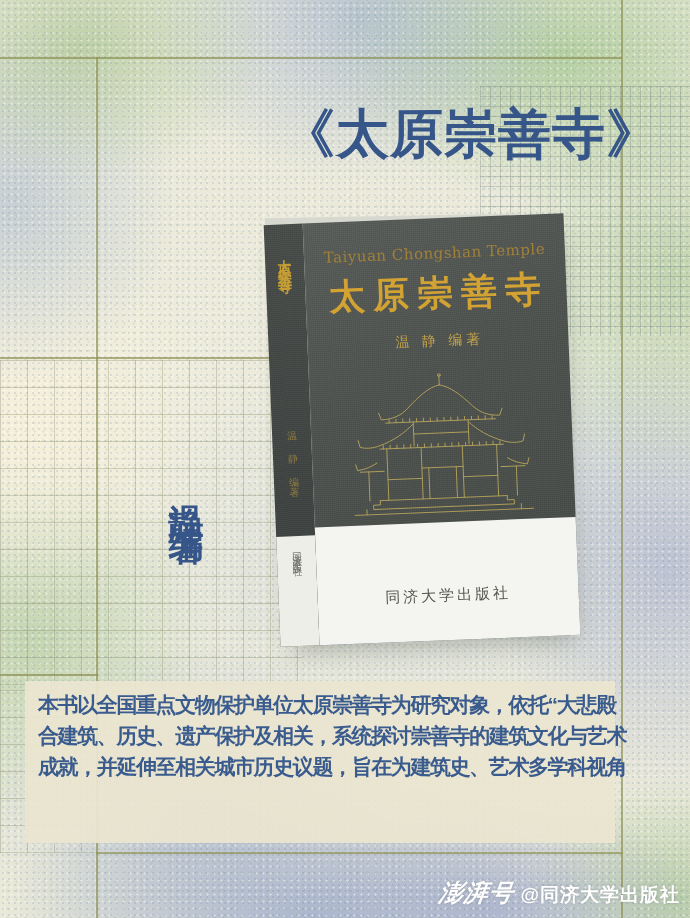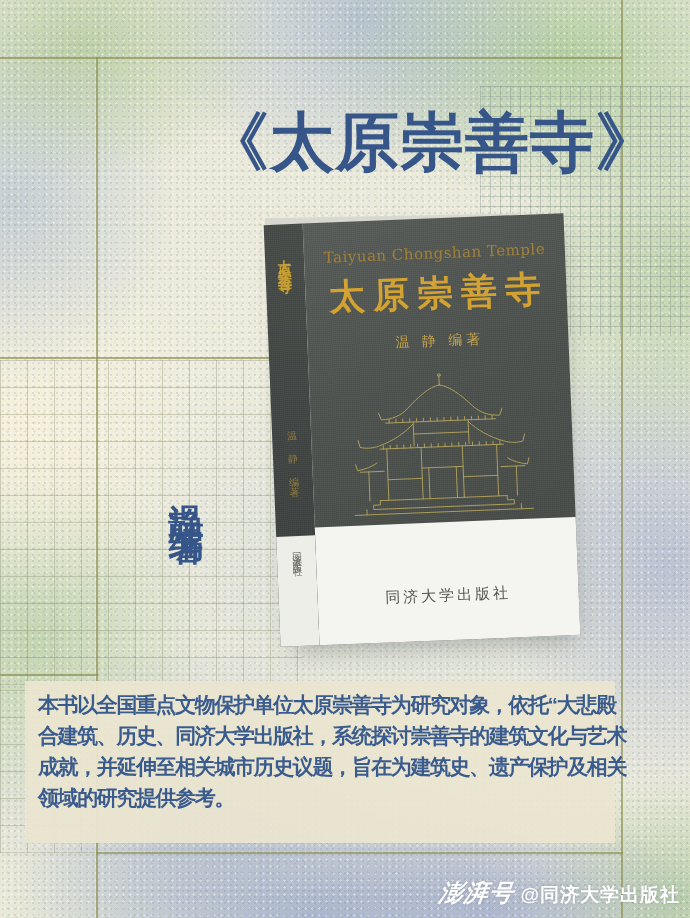--- a/index.html
+++ b/index.html
@@ -51,21 +51,21 @@
   .rule { position:absolute; background:rgba(142,146,84,0.70); pointer-events:none; }
   .rule-h1 { left:0;    top:57px;  width:622px; height:2px; }
   .rule-h2 { left:0;    top:674px; width:98px;  height:2px; }
   .rule-h3 { left:96px;  top:852px; width:527px; height:2px; }
   .rule-h4 { left:0;    top:357px; width:302px; height:2px; }
   .rule-v1 { left:96px;  top:57px;  width:2px;  height:861px; }
   .rule-v2 { left:621px; top:0;    width:2px;  height:918px; }
   
   .main-title { position:absolute; top:99px; right:30px;
     font-family:"DejaVu Serif","Liberation Serif",serif;
-    font-weight:700; font-size:64px; color:#365689; letter-spacing:1px; }
+    font-weight:700; font-size:53px; color:#365689; letter-spacing:1px; }
   .author-vertical { position:absolute; left:162px; top:477px;
     writing-mode:vertical-rl; white-space:pre;
     font-family:"DejaVu Serif","Liberation Serif",serif;
     font-weight:700; font-size:35px; letter-spacing:3px; color:#365689; }
   
   .book { position:absolute; left:272px; top:219px; width:300px; height:422px;
     transform:rotate(-2.3deg);
     box-shadow:4px 14px 24px -10px rgba(70,80,70,0.38); }
   .book-top { position:absolute; left:1px; top:-7px; width:255px; height:9px;
     background:#d7d8cf; clip-path:polygon(0 0,100% 62%,100% 100%,0 100%); }
@@ -183,22 +183,21 @@
       </svg>
 
       <div class="front-band">
         <div class="front-pub">同济大学出版社</div>
       </div>
     </div>
   </div>
 
   <div class="desc-panel">
     <div class="desc-line">本书以全国重点文物保护单位太原崇善寺为研究对象，依托“大悲殿</div>
-    <div class="desc-line">合建筑、历史、同济大学出版社，系统探讨崇善寺的建筑文化与艺术</div>
-    <div class="desc-line">成就，并延伸至相关城市历史议题，旨在为建筑史、遗产保护及相关</div>
-    <div class="desc-line">领域的研究提供参考。</div>
+    <div class="desc-line">合建筑、历史、遗产保护及相关，系统探讨崇善寺的建筑文化与艺术</div>
+    <div class="desc-line">成就，并延伸至相关城市历史议题，旨在为建筑史、艺术多学科视角</div>
   </div>
 
   <div class="watermark">
     <span class="wm-brand">澎湃号</span><span class="wm-handle">@同济大学出版社</span>
   </div>
 
 </div>
 
 </body></html>

